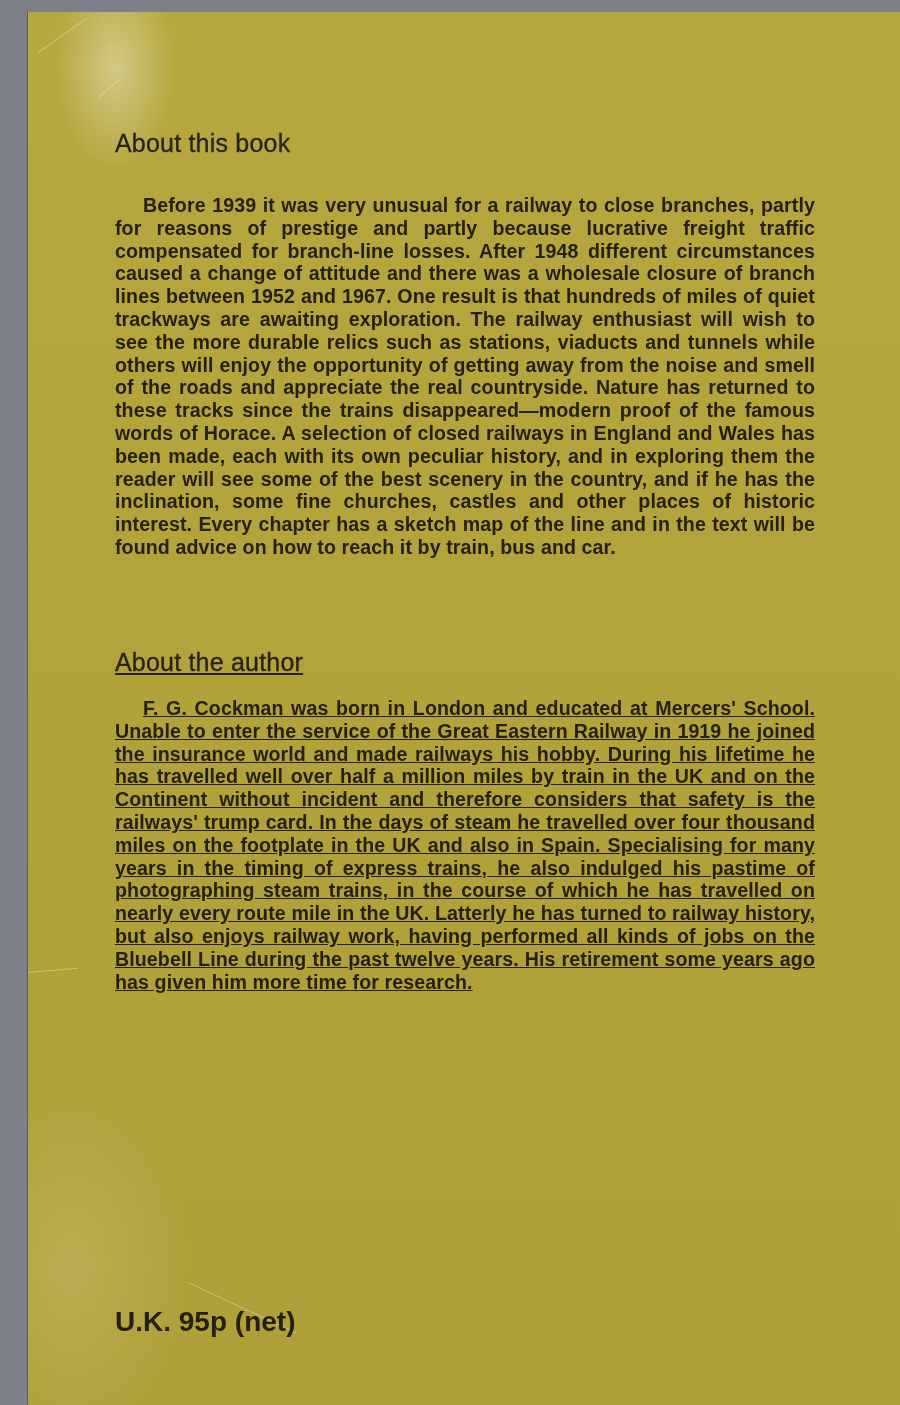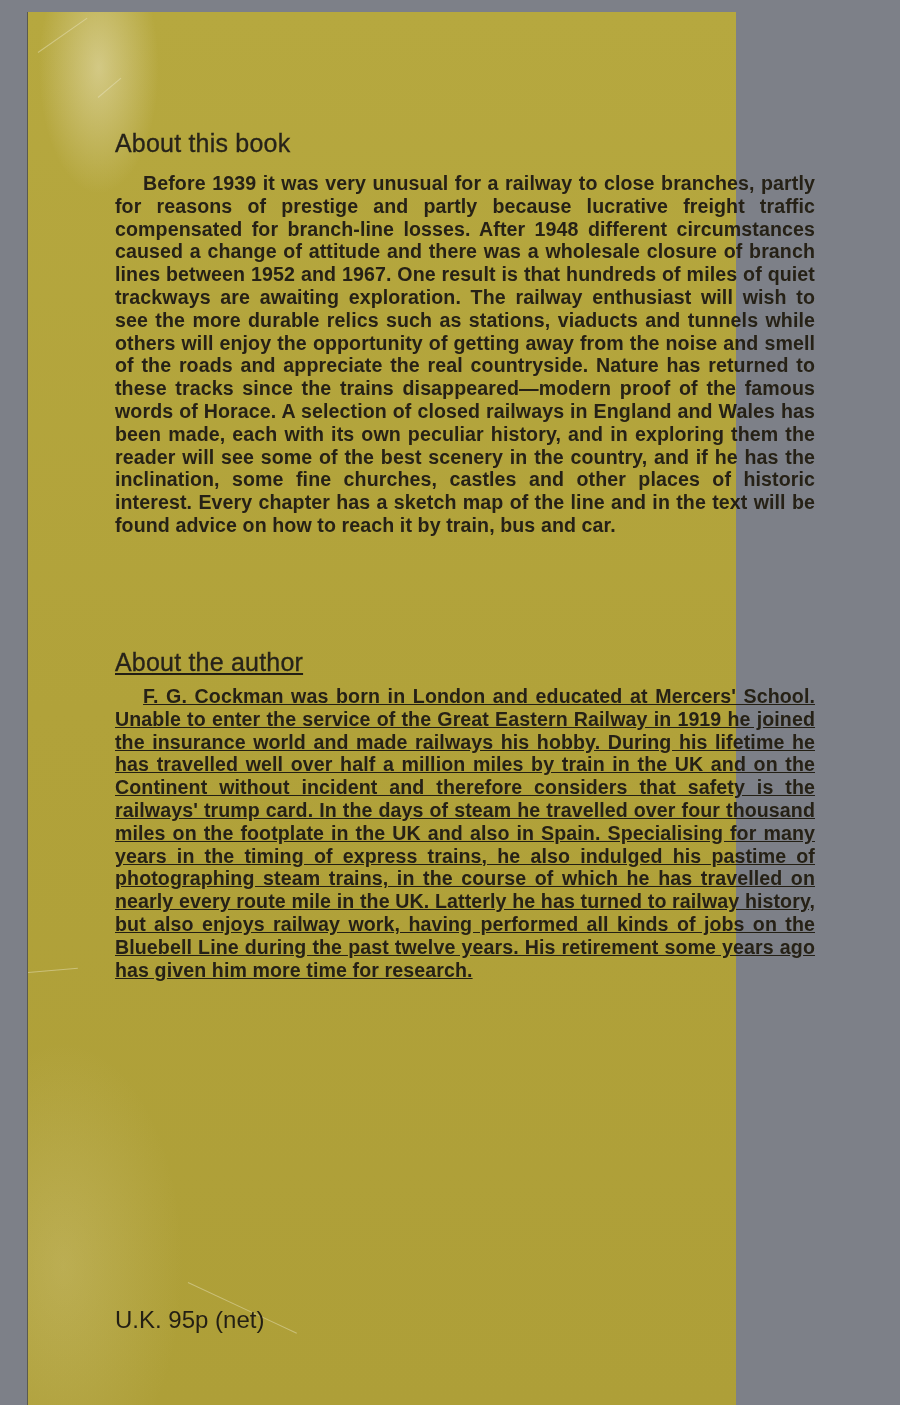--- a/index.html
+++ b/index.html
@@ -7,21 +7,21 @@
       padding: 0;
       width: 900px;
       height: 1405px;
       overflow: hidden;
       background: #7d8088;
     }
     .cover {
       position: absolute;
       left: 28px;
       top: 12px;
-      width: 708px;
+      width: 872px;
       height: 1393px;
       background: #b3a53c;
       background-image:
         radial-gradient(ellipse at 10% 4%, rgba(235,228,190,0.55) 0, rgba(235,228,190,0) 60px),
         radial-gradient(ellipse at 5% 90%, rgba(225,215,160,0.25) 0, rgba(225,215,160,0) 120px),
         linear-gradient(180deg, #b6a83f 0%, #b1a23a 50%, #ae9f38 100%);
       box-shadow: -1px 0 0 #5a5a50;
       font-family: "Liberation Sans", sans-serif;
       color: #231f14;
     }
@@ -42,32 +42,32 @@
       font-size: 19.6px;
       font-weight: bold;
       line-height: 22.8px;
       text-align: justify;
       text-indent: 28px;
       margin: 0;
       color: #262116;
       letter-spacing: 0.1px;
     }
     #about-book { top: 117px; }
-    #about-book .body-text { margin-top: 14px; }
+    #about-book .body-text { margin-top: 36px; }
     #about-author { top: 636px; text-decoration: underline; }
-    #about-author .body-text { margin-top: 8px; }
+    #about-author .body-text { margin-top: 20px; }
     .footer {
       position: absolute;
       top: 1294px;
       left: 87px;
       width: 700px;
       display: flex;
       justify-content: space-between;
-      font-size: 24px;
-      font-weight: normal;
+      font-size: 28px;
+      font-weight: bold;
       color: #231f14;
       flex-direction: column;
     }
     .isbn { letter-spacing: -0.6px; }
     .scratch {
       position: absolute;
       height: 1px;
       background: rgba(235,230,200,0.45);
       transform-origin: left center;
     }

